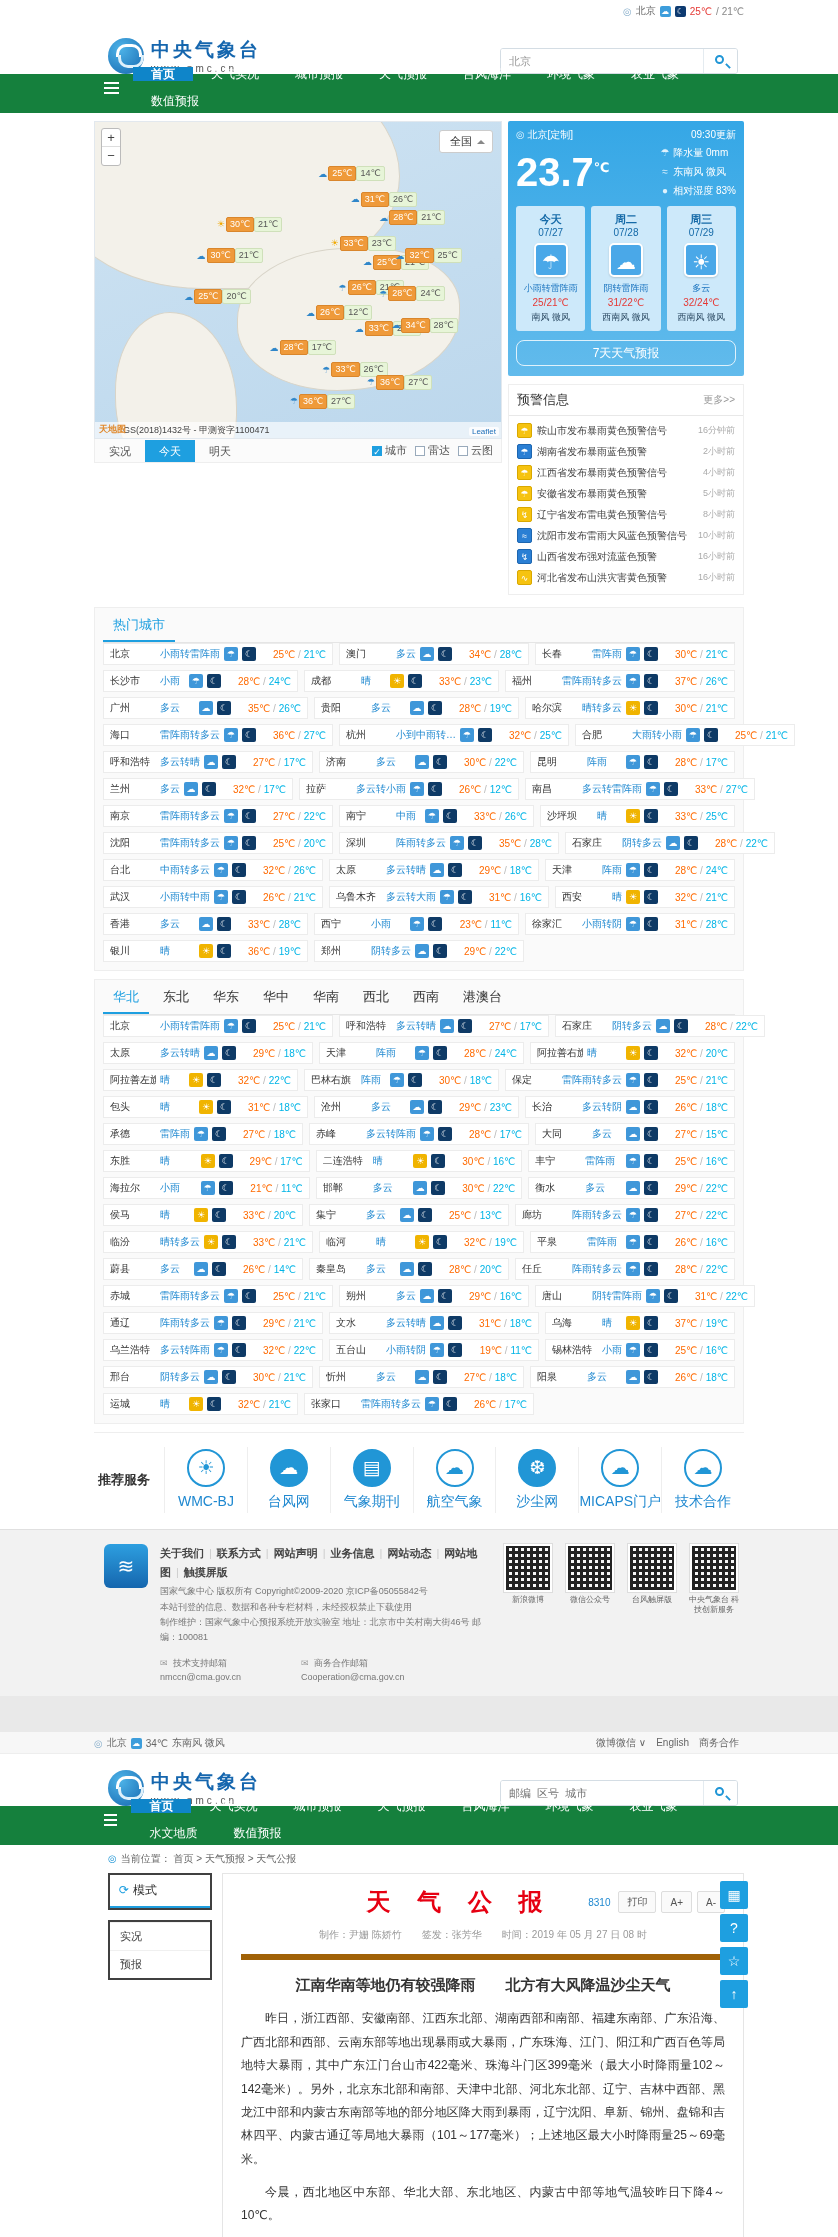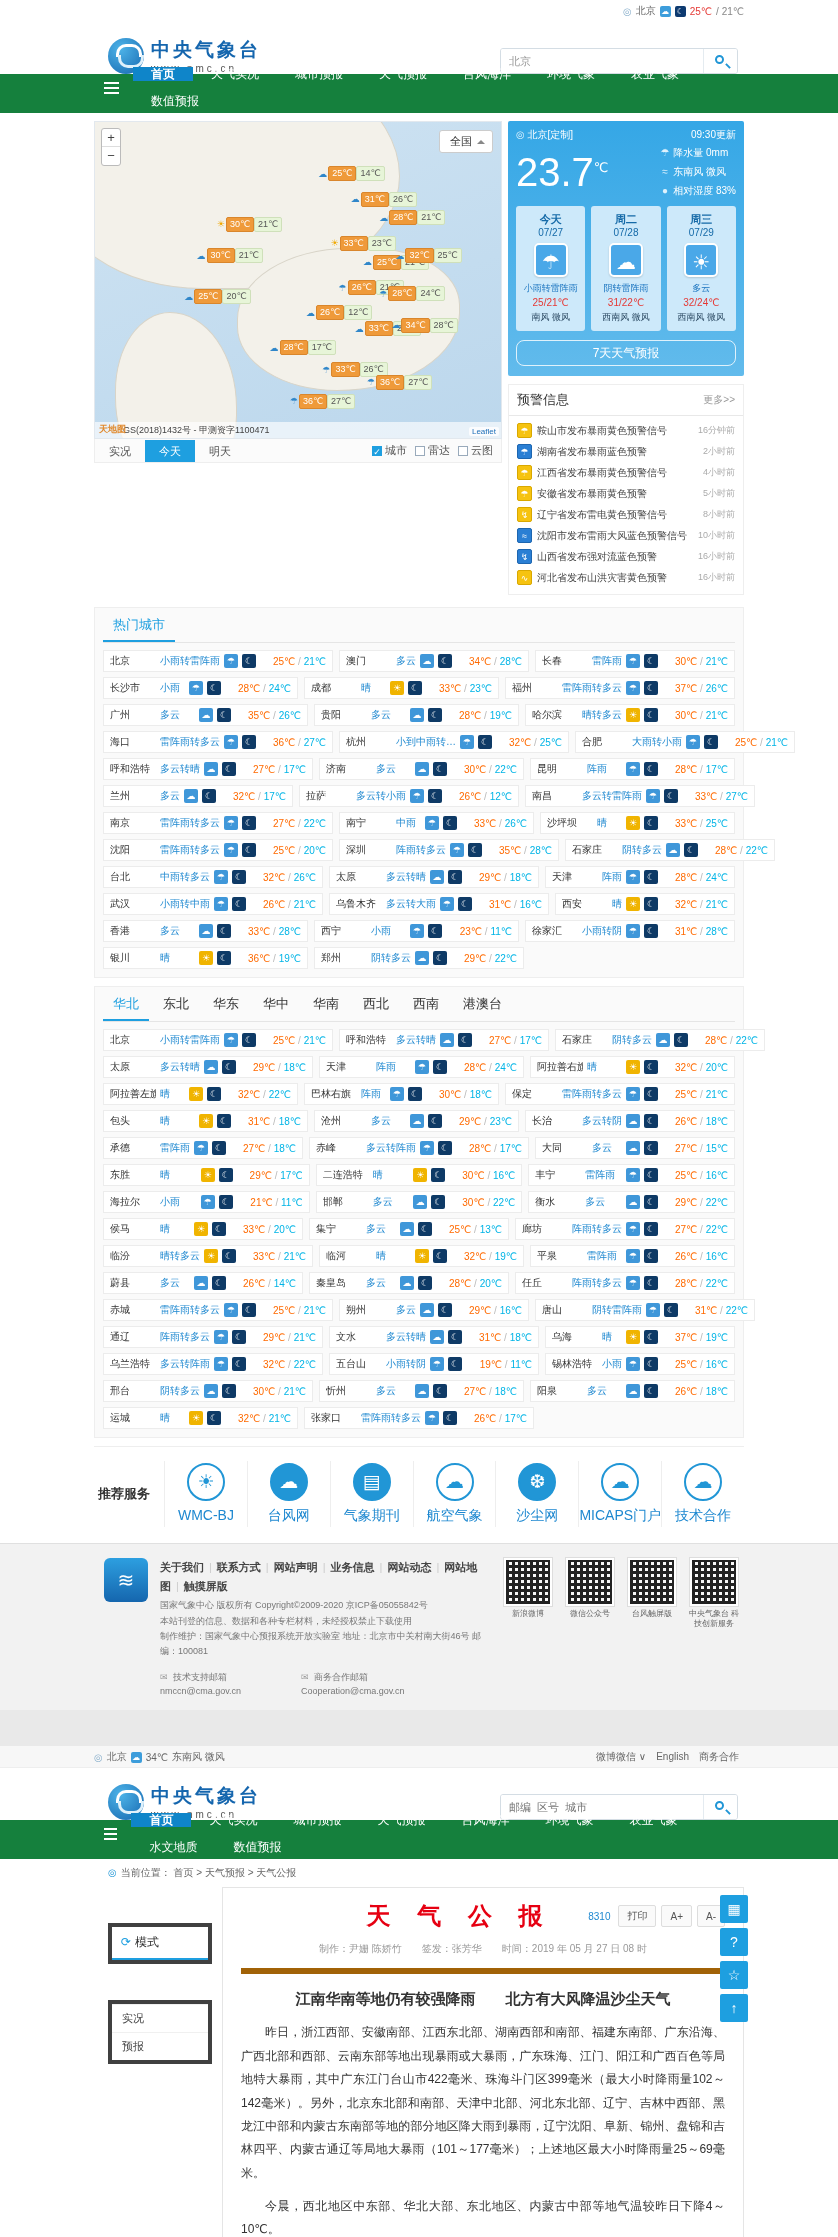--- a/index.html
+++ b/index.html
@@ -66,21 +66,21 @@
   .layerbox { margin-left:auto; display:flex; gap:8px; padding-right:8px; color:#555; }
   .layer { display:flex; align-items:center; gap:3px; cursor:pointer; }
   .cb { width:10px; height:10px; border:1px solid #9ab; background:#fff; font-size:9px; line-height:10px; text-align:center; color:#fff; }
   .cb.on { background:#1e9fe0; border-color:#1e9fe0; }
 
   
   .rightcol { width:236px; display:flex; flex-direction:column; gap:8px; }
   .wpanel { background:linear-gradient(180deg,#35a7e6,#62bbec); border-radius:2px; color:#fff; padding:7px 8px 10px; }
   .wp-top { display:flex; justify-content:space-between; font-size:10px; }
   .wp-mid { display:flex; margin:4px 0 8px; }
-  .bigtemp { font-size:40px; font-weight:400; line-height:44px; }
+  .bigtemp { font-size:40px; font-weight:700; line-height:44px; }
   .bigtemp sup { font-size:13px; }
   .wp-stats { margin-left:auto; font-size:10px; display:flex; flex-direction:column; justify-content:center; gap:5px; }
   .wp-stats .s-ico { display:inline-block; width:11px; text-align:center; color:#dff2fd; }
   .fcards { display:flex; gap:6px; }
   .fcard { flex:1; background:#cde9fa; border-radius:3px; text-align:center; padding:6px 2px 7px; color:#156aa8; }
   .fcard .fday { font-size:11px; font-weight:bold; }
   .fcard .fdate { font-size:10px; margin-bottom:5px; }
   .ftile { width:34px; height:34px; margin:0 auto 5px; background:#4aa8e8; border-radius:5px; color:#fff; font-size:20px; line-height:34px; border:2px solid #fff; box-shadow:0 1px 2px rgba(0,0,0,.15); }
   .fdesc { font-size:9px; color:#1d76c0; height:12px; overflow:hidden; }
   .ftemp { font-size:10px; color:#e53935; margin:3px 0; }
@@ -95,21 +95,21 @@
   .warn-list { padding:4px 6px 6px; }
   .warn-item { display:flex; align-items:center; gap:5px; padding:3px 2px; }
   .wicon { width:15px; height:15px; border-radius:2px; color:#fff; font-size:9px; line-height:15px; text-align:center; flex:none; }
   .wicon.yellow { background:#f6c310; border:1px solid #d9a800; }
   .wicon.blue { background:#2a7fd4; border:1px solid #1d66b0; }
   .warn-text { font-size:10px; color:#444; flex:1; white-space:nowrap; overflow:hidden; }
   .warn-time { font-size:9px; color:#aaa; flex:none; }
 
   
   .tbl-section { border:1px solid #eee; margin:8px 0; background:#fafafa; padding:0 8px 8px; }
-  .tbl-tabs { display:flex; gap:4px; border-bottom:1px solid #e5e5e5; margin-bottom:7px; }
+  .tbl-tabs { display:flex; gap:4px; border-bottom:1px solid #e5e5e5; margin-bottom:0; }
   .tbl-tab { font-size:13px; color:#333; padding:8px 10px 6px; cursor:pointer; border-bottom:2px solid transparent; }
   .tbl-tab.active { color:#1e9fe0; border-bottom-color:#1e9fe0; }
   .trows { display:flex; flex-direction:column; gap:5px; }
   .trow { display:flex; gap:6px; }
   .tcell { flex:1; display:flex; align-items:center; background:#fff; border:1px solid #ececec; padding:3px 6px; gap:4px; min-height:22px; }
   .tcell.empty { background:transparent; border-color:transparent; }
   .c-city { width:46px; font-size:10px; color:#333; flex:none; overflow:hidden; white-space:nowrap; }
   .c-desc { flex:1; font-size:10px; color:#1e88d0; cursor:pointer; overflow:hidden; white-space:nowrap; }
   .c-ico { width:14px; height:14px; border-radius:2px; font-size:9px; line-height:14px; text-align:center; color:#fff; flex:none; }
   .ci-day { background:#3f97d9; } .ci-sun { background:#f0b400; } .ci-night { background:#0e3a66; }
@@ -142,21 +142,21 @@
   .f-mails { display:flex; gap:60px; margin:10px 0 0 66px; font-size:9px; color:#777; line-height:1.6; }
   .mail-ico { color:#999; margin-right:3px; }
 
   .pagegap { height:36px; }
 
   
   .breadcrumb { font-size:10px; color:#666; padding:7px 0 7px 14px; }
   .breadcrumb .bpin { color:#2196d6; margin-right:4px; }
   .p2body { display:flex; gap:10px; padding:0 0 14px 14px; }
   .sidebar { width:104px; flex:none; }
-  .sidebox { border:4px solid #404040; background:#fff; margin-bottom:10px;margin-top:36px; }
+  .sidebox { border:2px solid #404040; background:#fff; margin-bottom:10px; }
   .side-head { font-size:12px; color:#333; padding:7px 9px; border-bottom:2px solid #1e9fe0; }
   .side-head .refresh { color:#1e9fe0; margin-right:4px; }
   .side-list { padding:5px 0 7px; }
   .side-item { font-size:10px; color:#2a7fc9; padding:4px 8px 4px 12px; cursor:pointer; position:relative; white-space:nowrap; overflow:hidden; }
   .side-item:before { content:"·"; position:absolute; left:6px; color:#9bc3e3; }
   .side-item2 { font-size:11px; color:#444; padding:6px 10px; border-top:1px solid #f0f0f0; cursor:pointer; }
   .main2 { flex:1; border:1px solid #e5e5e5; background:#fff; padding:12px 18px 16px; position:relative; }
   .art-titlebar { display:flex; align-items:center; }
   .art-title { flex:1; text-align:center; font-size:24px; color:#e60012; letter-spacing:10px; font-weight:bold; padding-left:90px; }
   .title-tools { display:flex; gap:5px; align-items:center; }

